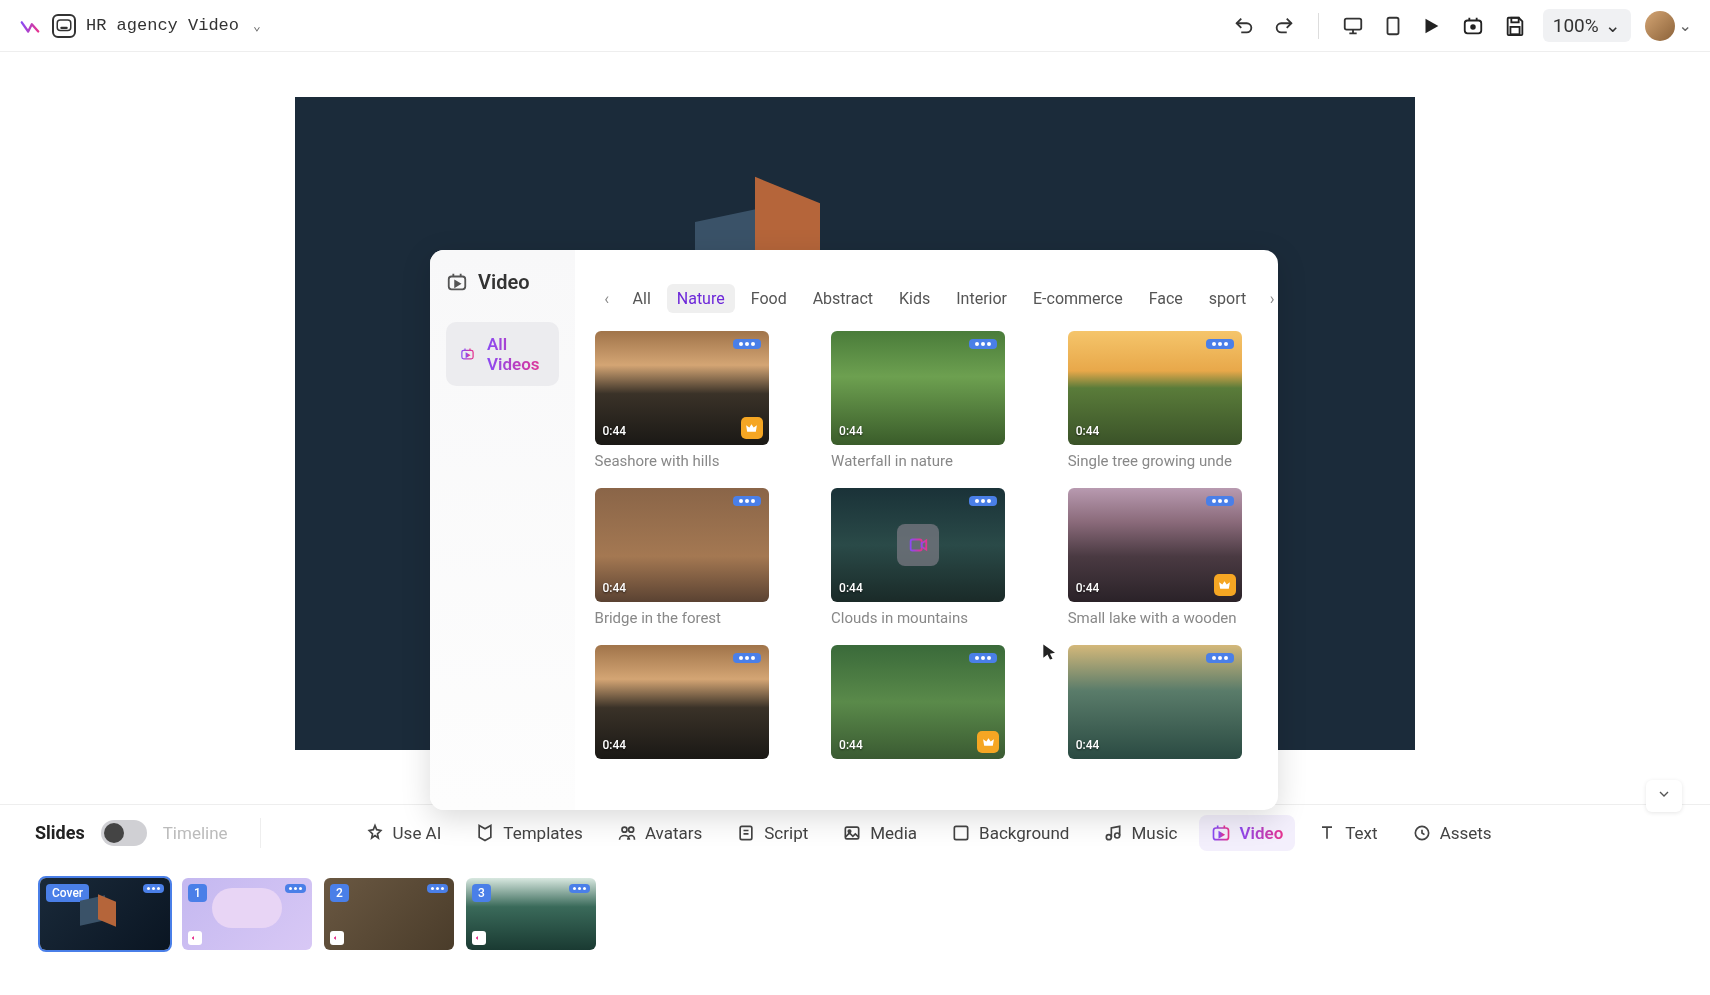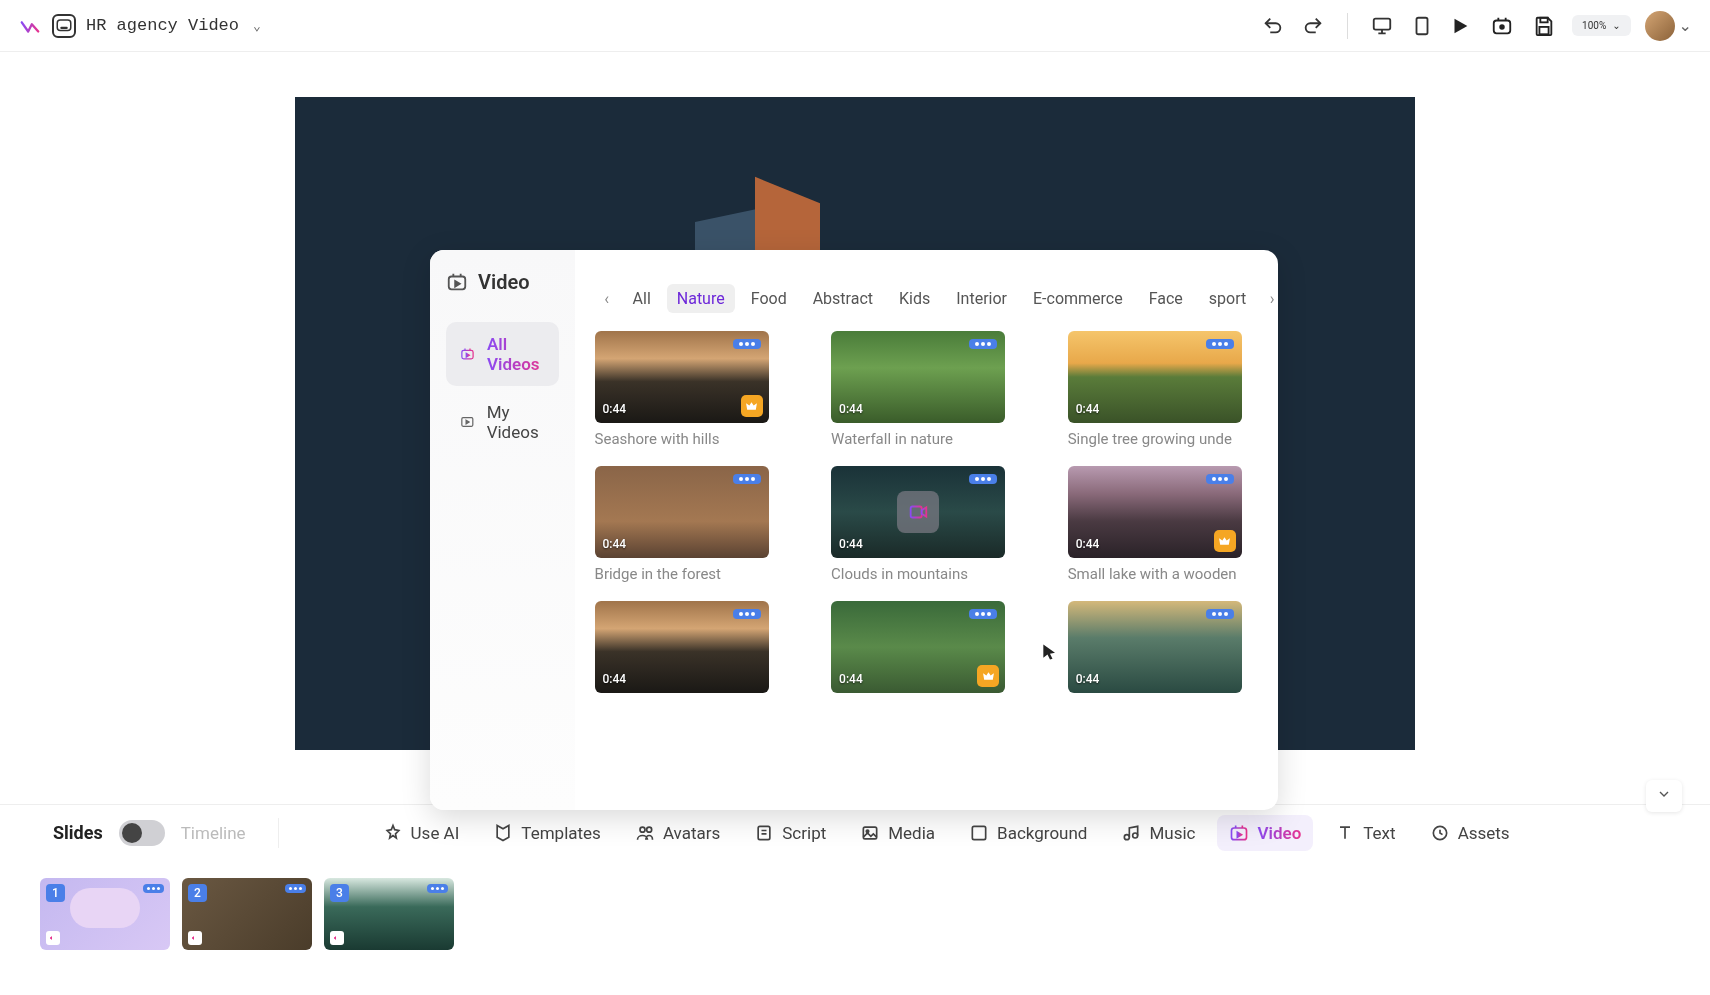--- a/index.html
+++ b/index.html
@@ -31,21 +31,21 @@
 .sq-icon { width: 24px; height: 24px; border: 2px solid #333; border-radius: 6px; display:flex; align-items:center; justify-content:center; font-size: 12px; }
 
 .project-title { font-size: 17px; font-weight: 500; color: #333; }
 .chevron-down { font-size: 13px; color: #666; margin-left: 4px; }
 
 .icon-btn { width: 28px; height: 28px; display:flex; align-items:center; justify-content:center; cursor:pointer; color:#333; }
 .icon-btn svg { width: 22px; height: 22px; }
 
 .divider-v { width: 1px; height: 26px; background: #ddd; margin: 0 8px; }
 
-.zoom-box { background: #f0f1f3; padding: 5px 10px; border-radius: 6px; font-size: 10px; color: #333; display:flex; align-items:center; gap: 6px; }
+.zoom-box { background: #f0f1f3; padding: 5px 10px; border-radius: 6px; font-size: 19px; color: #333; display:flex; align-items:center; gap: 6px; }
 
 .avatar { width: 30px; height: 30px; border-radius: 50%; background: linear-gradient(135deg,#d4a574,#8b6239); }
 
 
 .main {
   position: relative;
   height: 752px;
   display: flex;
   align-items: flex-start;
   justify-content: center;
@@ -95,36 +95,36 @@
 .search-box input::placeholder { color:#aaa; }
 
 .cat-row { display:flex; align-items:center; gap: 4px; margin-top:14px; color:#666; font-size:16px; }
 .cat-scroll-btn { width:24px; height:24px; display:flex; align-items:center; justify-content:center; color:#888; cursor:pointer; }
 .cats { display:flex; gap: 6px; overflow:hidden; flex:1; }
 .cat { padding: 5px 10px; border-radius: 6px; cursor:pointer; white-space:nowrap; color:#555; }
 .cat.active { background:#efefef; color:#6d28d9; }
 
 .grid { display:grid; grid-template-columns: repeat(3, 1fr); gap: 18px 20px; margin-top:18px; overflow:hidden; }
 .card { }
-.thumb { position:relative; width: 174px; height: 92px; border-radius: 6px; overflow:hidden; cursor:pointer; }
+.thumb { position:relative; width: 174px; height: 114px; border-radius: 6px; overflow:hidden; cursor:pointer; }
 .thumb .bg { position:absolute; inset:0; }
 .dots-badge { position:absolute; top:8px; right:8px; background:#4a7fe8; border-radius:4px; padding:3px 6px; display:flex; gap:2px; }
 .dots-badge span { width:4px; height:4px; border-radius:50%; background:#fff; }
 .dur { position:absolute; left:8px; bottom:7px; color:#fff; font-size:12px; font-weight:500; text-shadow:0 1px 2px rgba(0,0,0,0.6); }
 .crown-badge { position:absolute; right:6px; bottom:6px; width:22px; height:22px; background:#f5a623; border-radius:5px; display:flex; align-items:center; justify-content:center; }
 .crown-badge svg { width:13px; height:13px; fill:#fff; }
 .play-overlay { position:absolute; inset:0; display:flex; align-items:center; justify-content:center; }
 .play-ov-box { width:42px; height:42px; background:rgba(120,120,130,0.75); border-radius:8px; display:flex; align-items:center; justify-content:center; }
 .play-ov-box svg { width:22px; height:22px; }
 .caption { font-size:15px; color:#888; margin-top:7px; white-space:nowrap; overflow:hidden; text-overflow:ellipsis; width:174px; }
 
 .cursor-arrow { position:absolute; left: 1040px; top: 642px; width:20px; height:20px; }
 
 
-.tools-bar { height: 56px; border-top: 1px solid #eee; display:flex; align-items:center; padding: 0 53px; gap: 28px; }
+.tools-bar { height: 56px; border-top: 1px solid #eee; display:flex; align-items:center; padding: 0 35px; gap: 28px; }
 .tools-left { display:flex; align-items:center; gap: 16px; }
 .tools-label { font-size:18px; font-weight:700; color:#222; }
 .toggle { width:46px; height:26px; background:#d0d0d4; border-radius:20px; position:relative; cursor:pointer; }
 .toggle::after { content:""; position:absolute; left:3px; top:3px; width:20px; height:20px; background:#444; border-radius:50%; }
 .tools-label-dim { font-size:17px; color:#bbb; }
 
 .tools-sep { width:1px; height:30px; background:#eee; margin: 0 4px; }
 
 .tool-btns { display:flex; gap: 10px; margin-left: 60px; }
 .tool-btn { display:flex; align-items:center; gap:8px; padding:8px 12px; border-radius:8px; font-size:17px; color:#444; cursor:pointer; }
@@ -267,27 +267,20 @@
       <span>Video</span>
     </div>
     <div class="side-item active">
       <svg viewBox="0 0 24 24" fill="none" stroke="url(#g1)" stroke-width="2">
           <rect x="3" y="6" width="18" height="14" rx="3"></rect>
           <path d="M8 3v3M16 3v3"></path>
           <path d="M10 11l5 3-5 3z" fill="url(#g1)"></path>
         </svg>
       <span class="grad-text">All Videos</span>
     </div>
-    <div class="side-item">
-      <svg viewBox="0 0 24 24" fill="none" stroke="#666" stroke-width="2">
-          <rect x="3" y="5" width="18" height="14" rx="2"></rect>
-          <path d="M10 9l5 3-5 3z" fill="#666"></path>
-        </svg>
-      <span>My Videos</span>
-    </div>
   </div>
 
   <div class="panel-main">
     <div class="cat-row">
       <div class="cat-scroll-btn">‹</div>
       <div class="cats" id="cats">
           <div class="cat">All</div>
           <div class="cat active">Nature</div>
           <div class="cat">Food</div>
           <div class="cat">Abstract</div>
@@ -518,20 +511,33 @@
         <svg viewBox="0 0 24 24" fill="none" stroke="#444" stroke-width="2">
           <circle cx="12" cy="12" r="8"></circle>
           <path d="M12 8v4l3 2"></path>
         </svg>
         <span class="">Assets</span>
       </div>
     </div>
 </div>
 
 <div class="slides-strip" id="slides">
+    <div class="slide selected">
+      <div class="bg th-dark"></div>
+      <div class="slide-badge">Cover</div>
+      <div class="slide-dots">
+        <span></span>
+        <span></span>
+        <span></span>
+      </div>
+      <div style="position:absolute;left:40px;top:20px;width:40px;height:40px;">
+        <div style="position:absolute;width:25px;height:25px;background:#3a5268;transform:skewY(-12deg)"></div>
+        <div style="position:absolute;left:18px;width:18px;height:25px;background:#b5653a;transform:skewY(22deg)"></div>
+      </div>
+    </div>
     <div class="slide">
       <div class="bg th-purple"></div>
       <div class="slide-badge">1</div>
       <div class="slide-dots">
         <span></span>
         <span></span>
         <span></span>
       </div>
       <div class="slide-mini">
         <svg viewBox="0 0 24 24">

